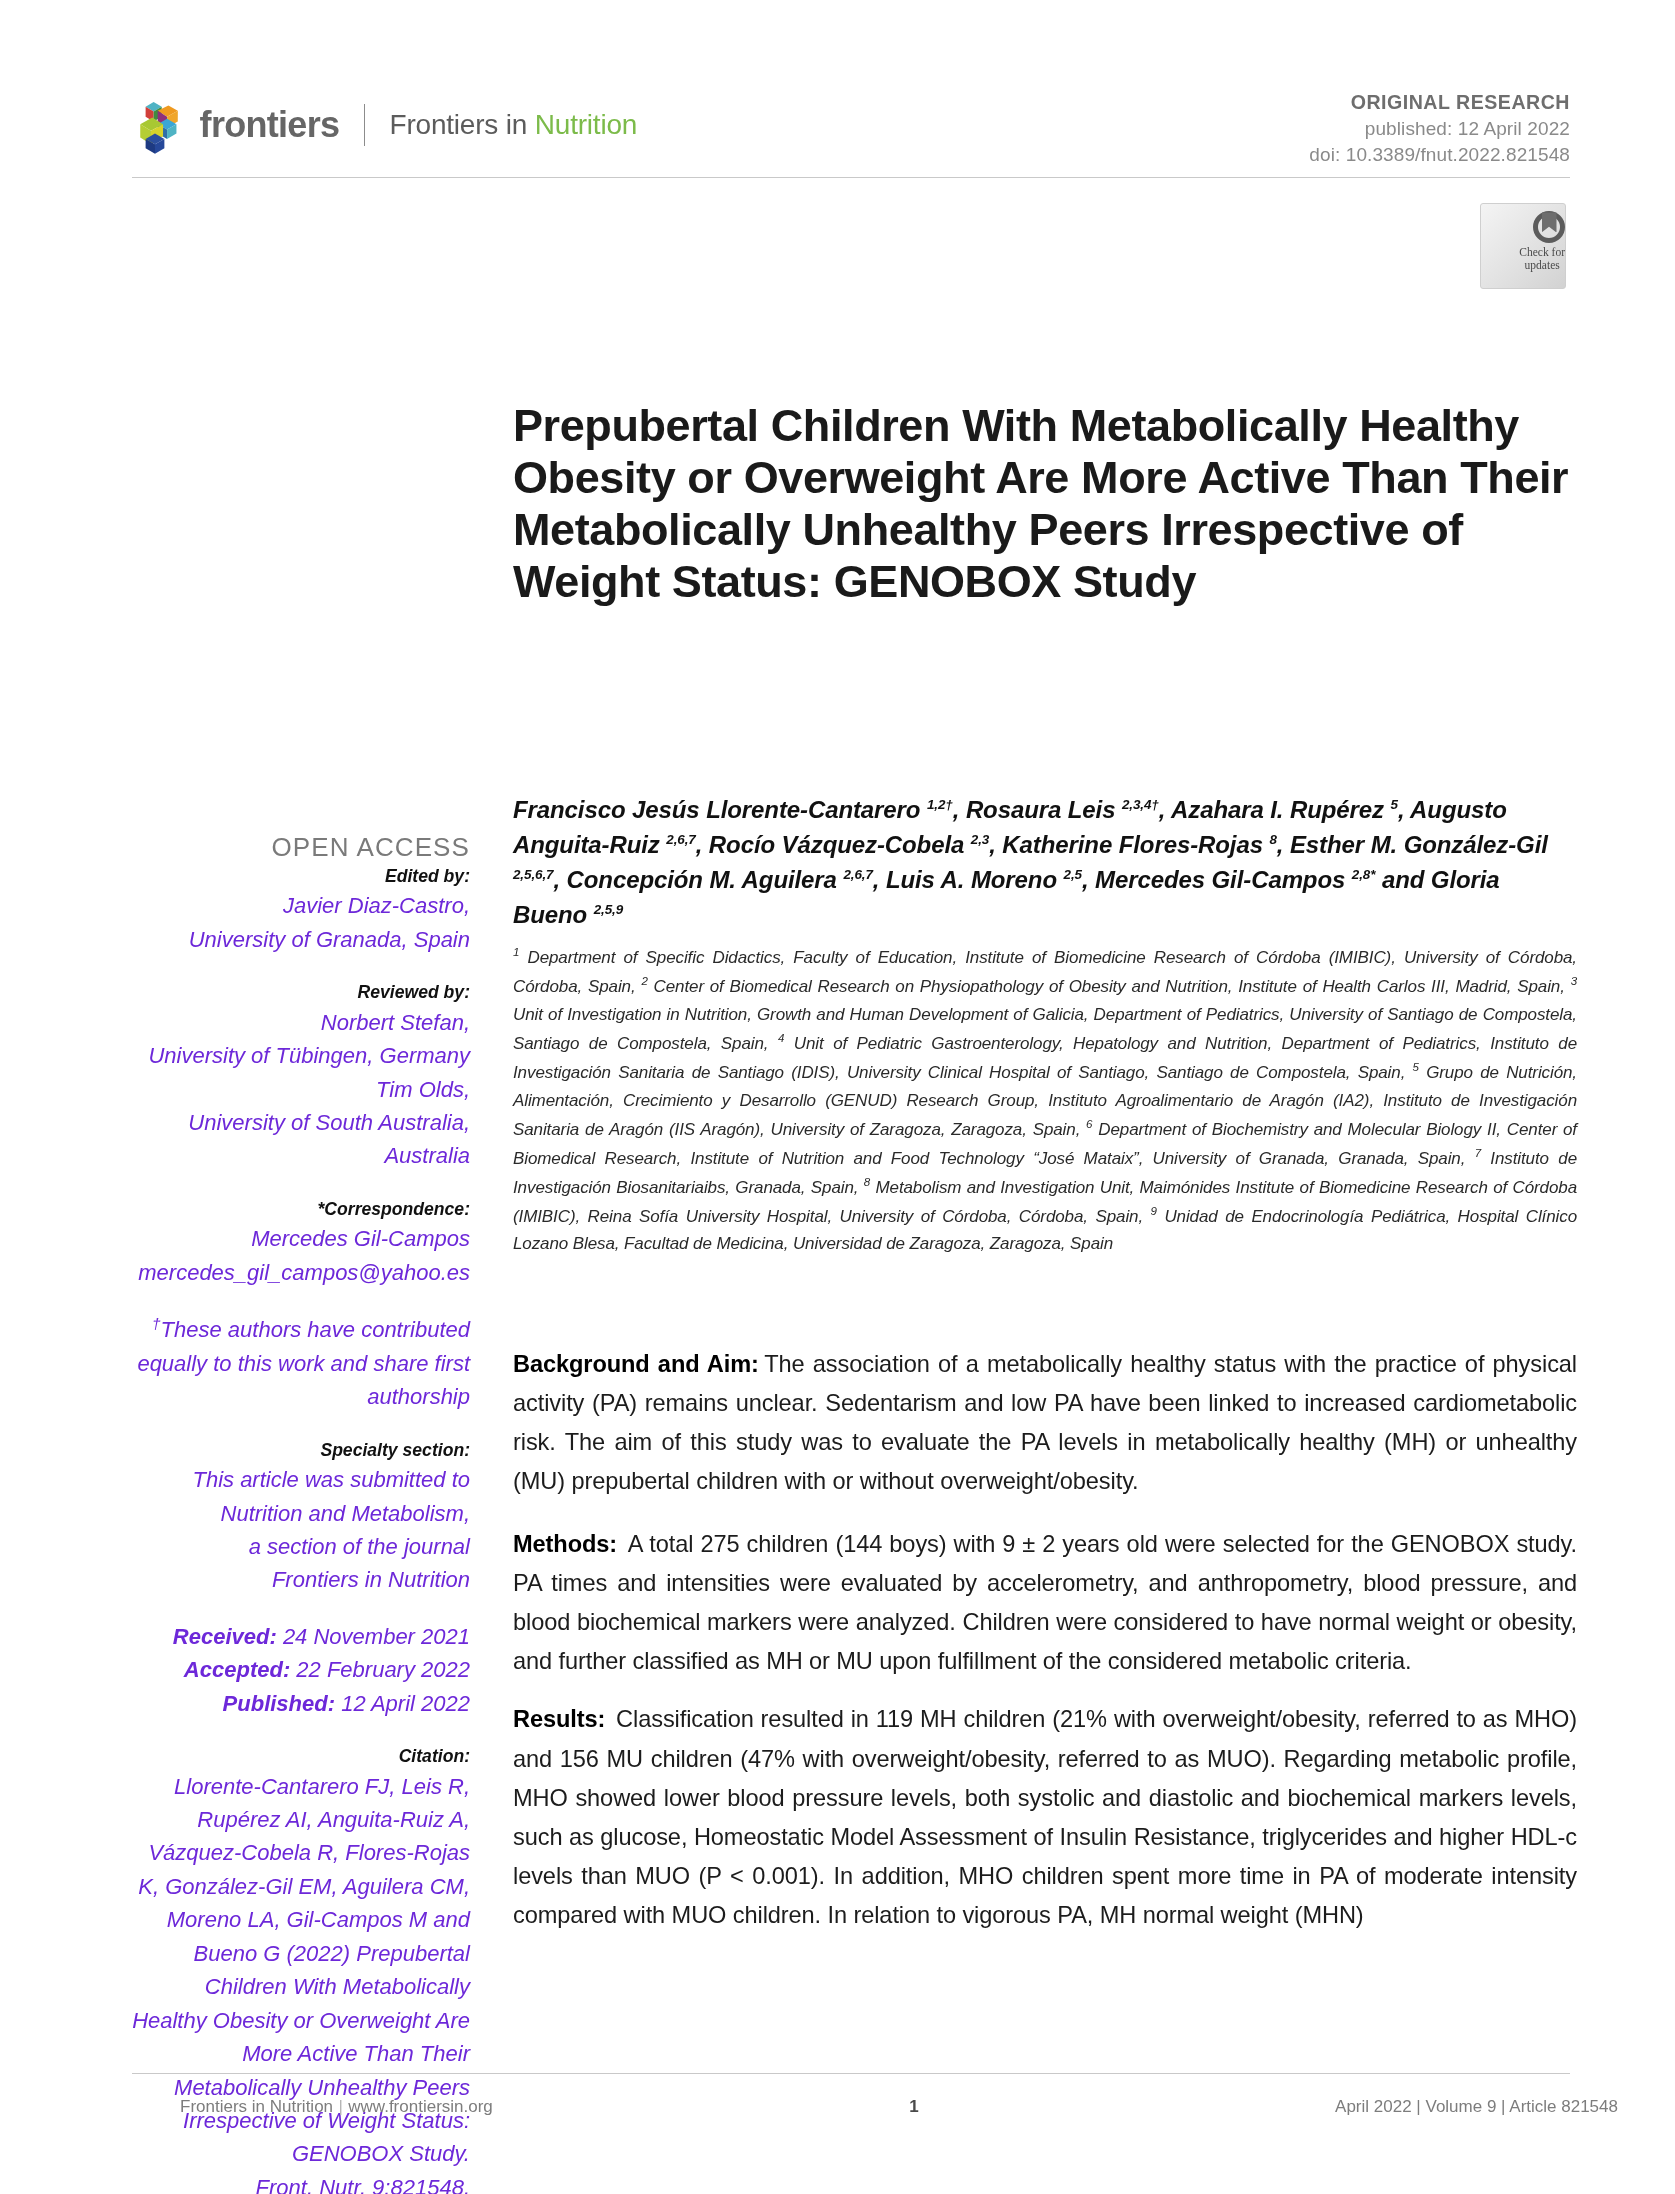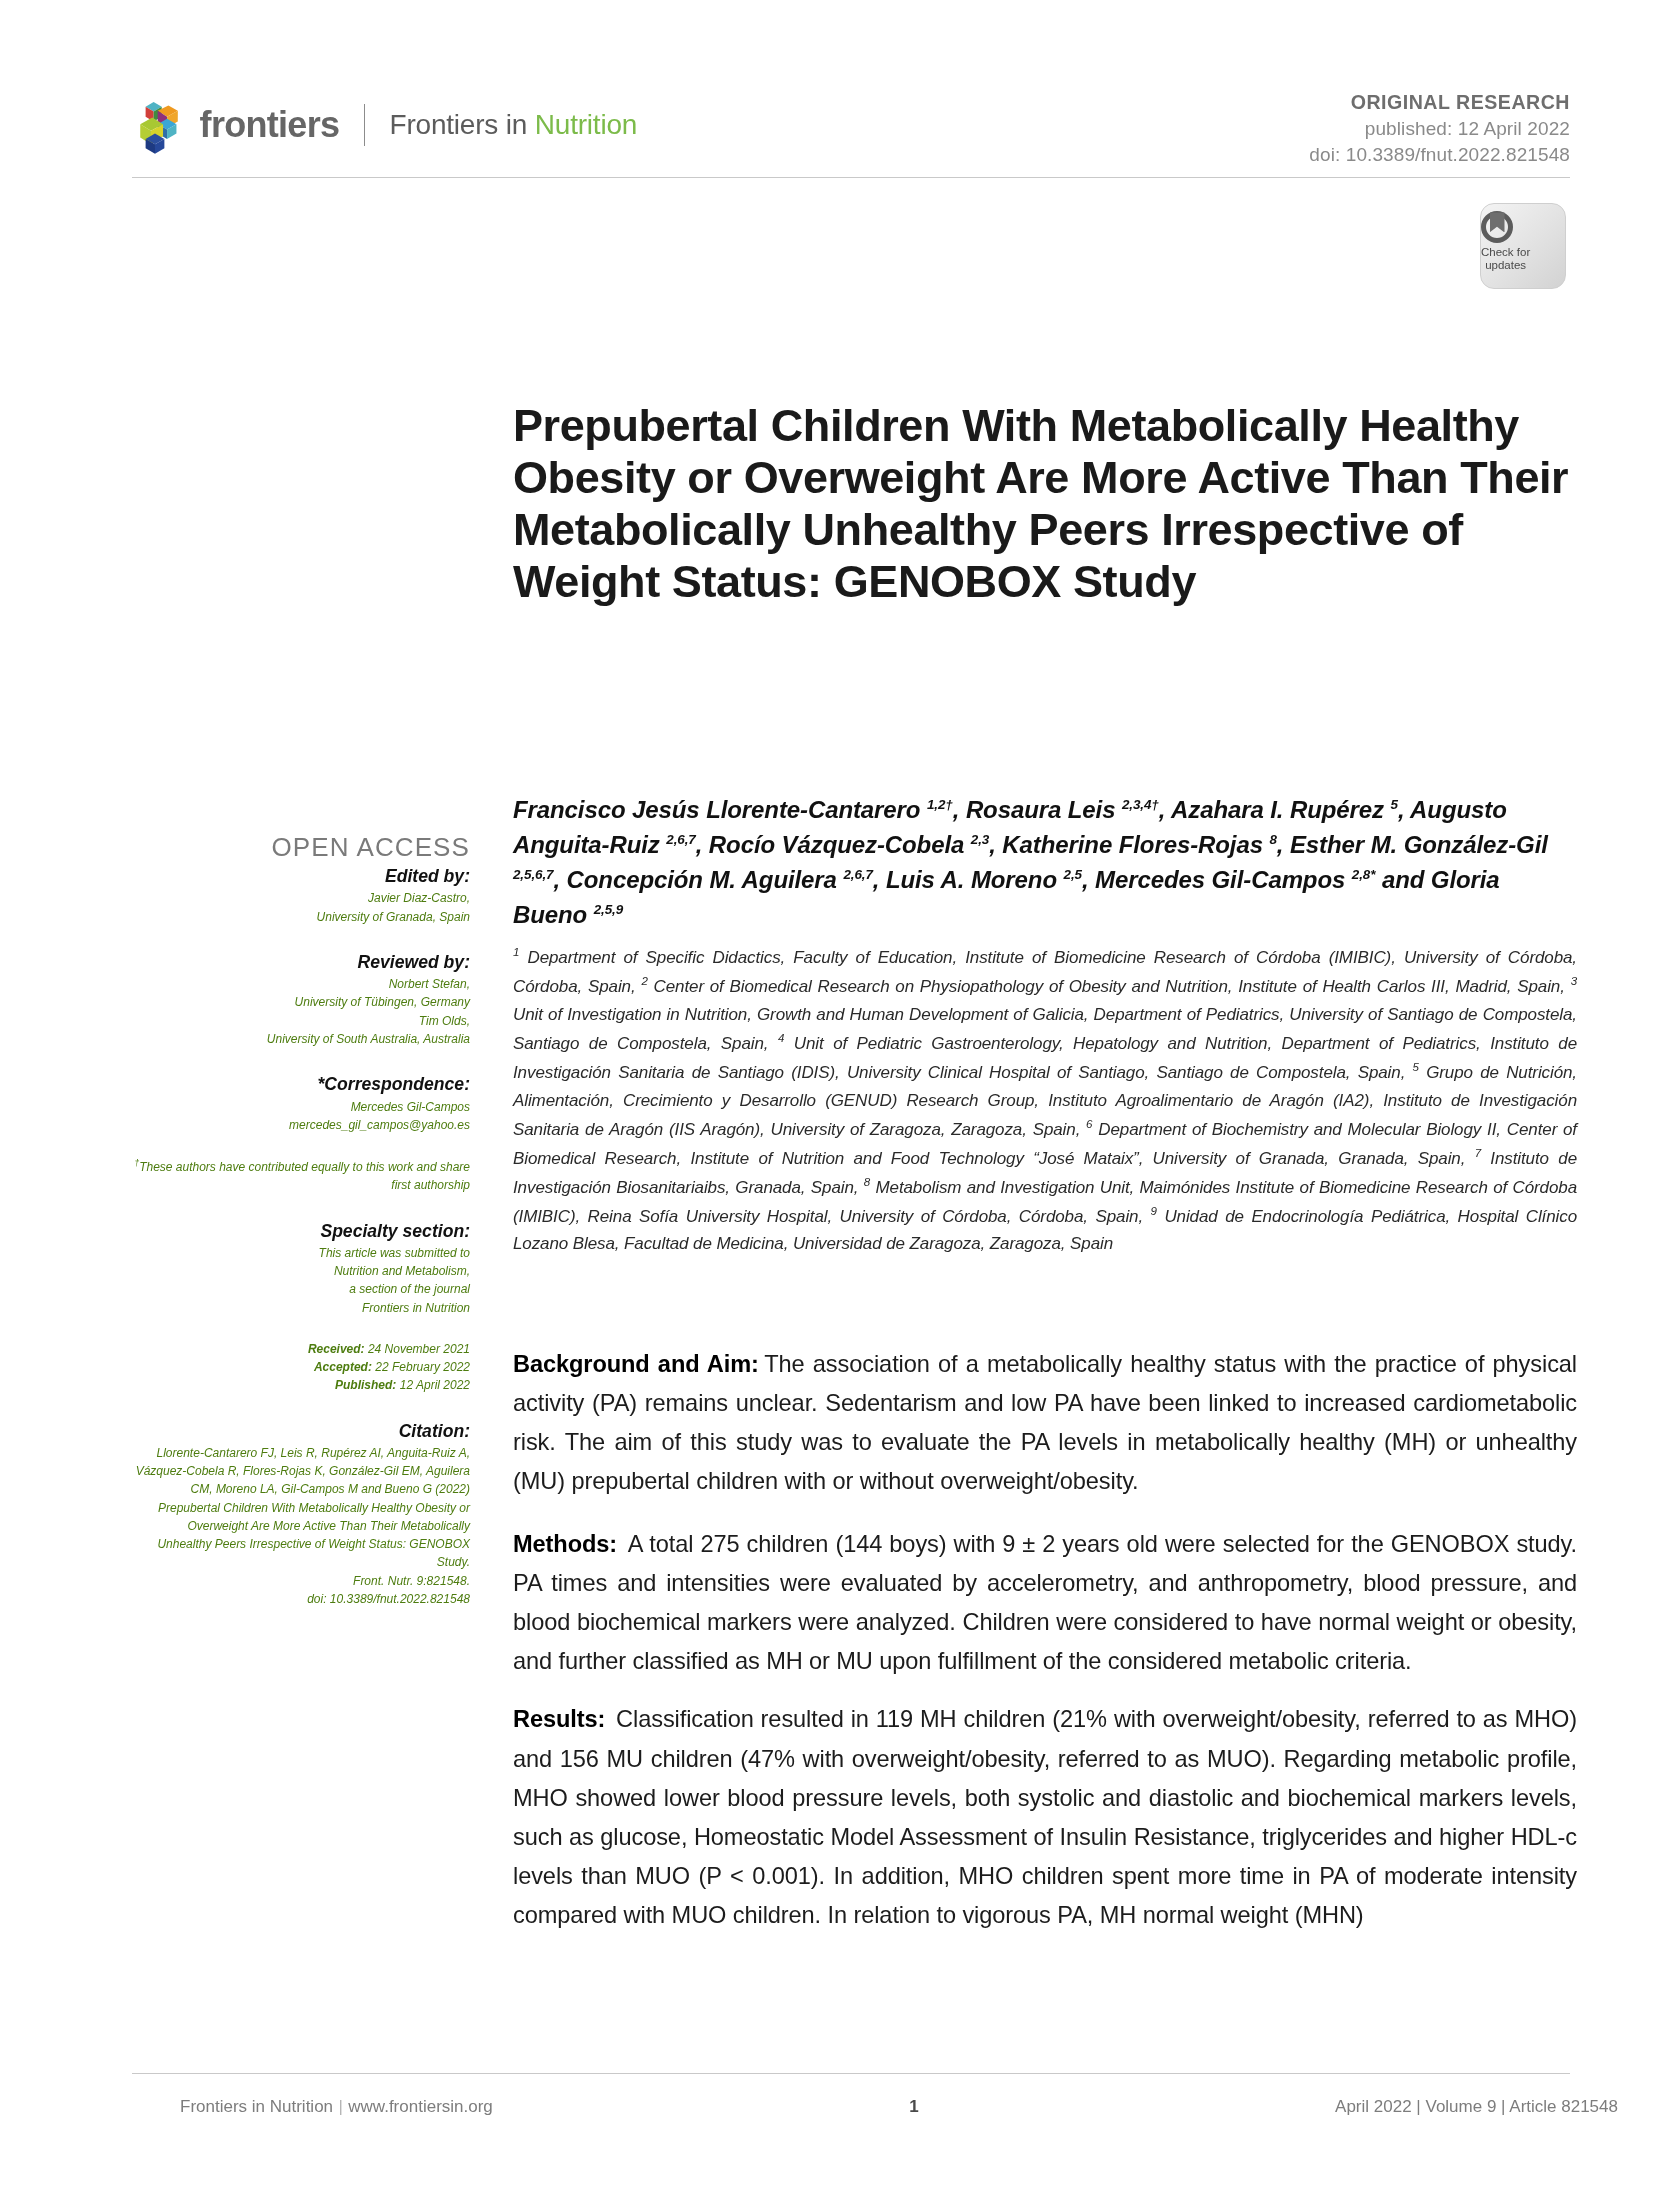--- a/index.html
+++ b/index.html
@@ -84,27 +84,28 @@
     width: 1438px; height: 1.4px;
     background: #c9c9c9;
   }
 
   
   .crossmark {
     position: absolute;
     left: 1468px; top: 203px;
     width: 86px; height: 86px;
     border: 0.7px solid #cfcfcf;
-    border-radius: 14px;
+    border-radius: 3px;
     background: linear-gradient(135deg, #f4f4f4 0%, #e2e2e2 55%, #d2d2d2 100%);
     display: flex;
     flex-direction: column;
-    align-items: flex-start;
+    align-items: flex-end;
     justify-content: flex-start;
     padding-top: 6.8px;
+    font-family: Liberation Serif, serif;
   }
   .crossmark .ring {
     width: 32px; height: 32px;
     border-radius: 50%;
     border: 5.4px solid #5c5c5c;
     position: relative;
     display: flex; align-items: flex-start; justify-content: center;
   }
   .crossmark .ring:after {
     content: "";
@@ -195,23 +196,23 @@
   }
   .sb-block { margin-bottom: 23px; }
   .sb-head {
     font-size: 17.6px;
     font-weight: bold;
     font-style: italic;
     color: #111111;
     line-height: 1.5;
   }
   .sb-line {
-    font-size: 12px;
+    font-size: 22px;
     font-style: italic;
-    color: #4d7c0f;
+    color: #6d28d9;
     line-height: 1.52;
   }
   .sb-line sup { font-size: 0.7em; vertical-align: super; }
   .sb-inline-b { font-weight: bold; font-style: italic; }
 
   
   .hrule-bot {
     position: absolute;
     left: 120px; top: 2073px;
     width: 1438px; height: 1.4px;

